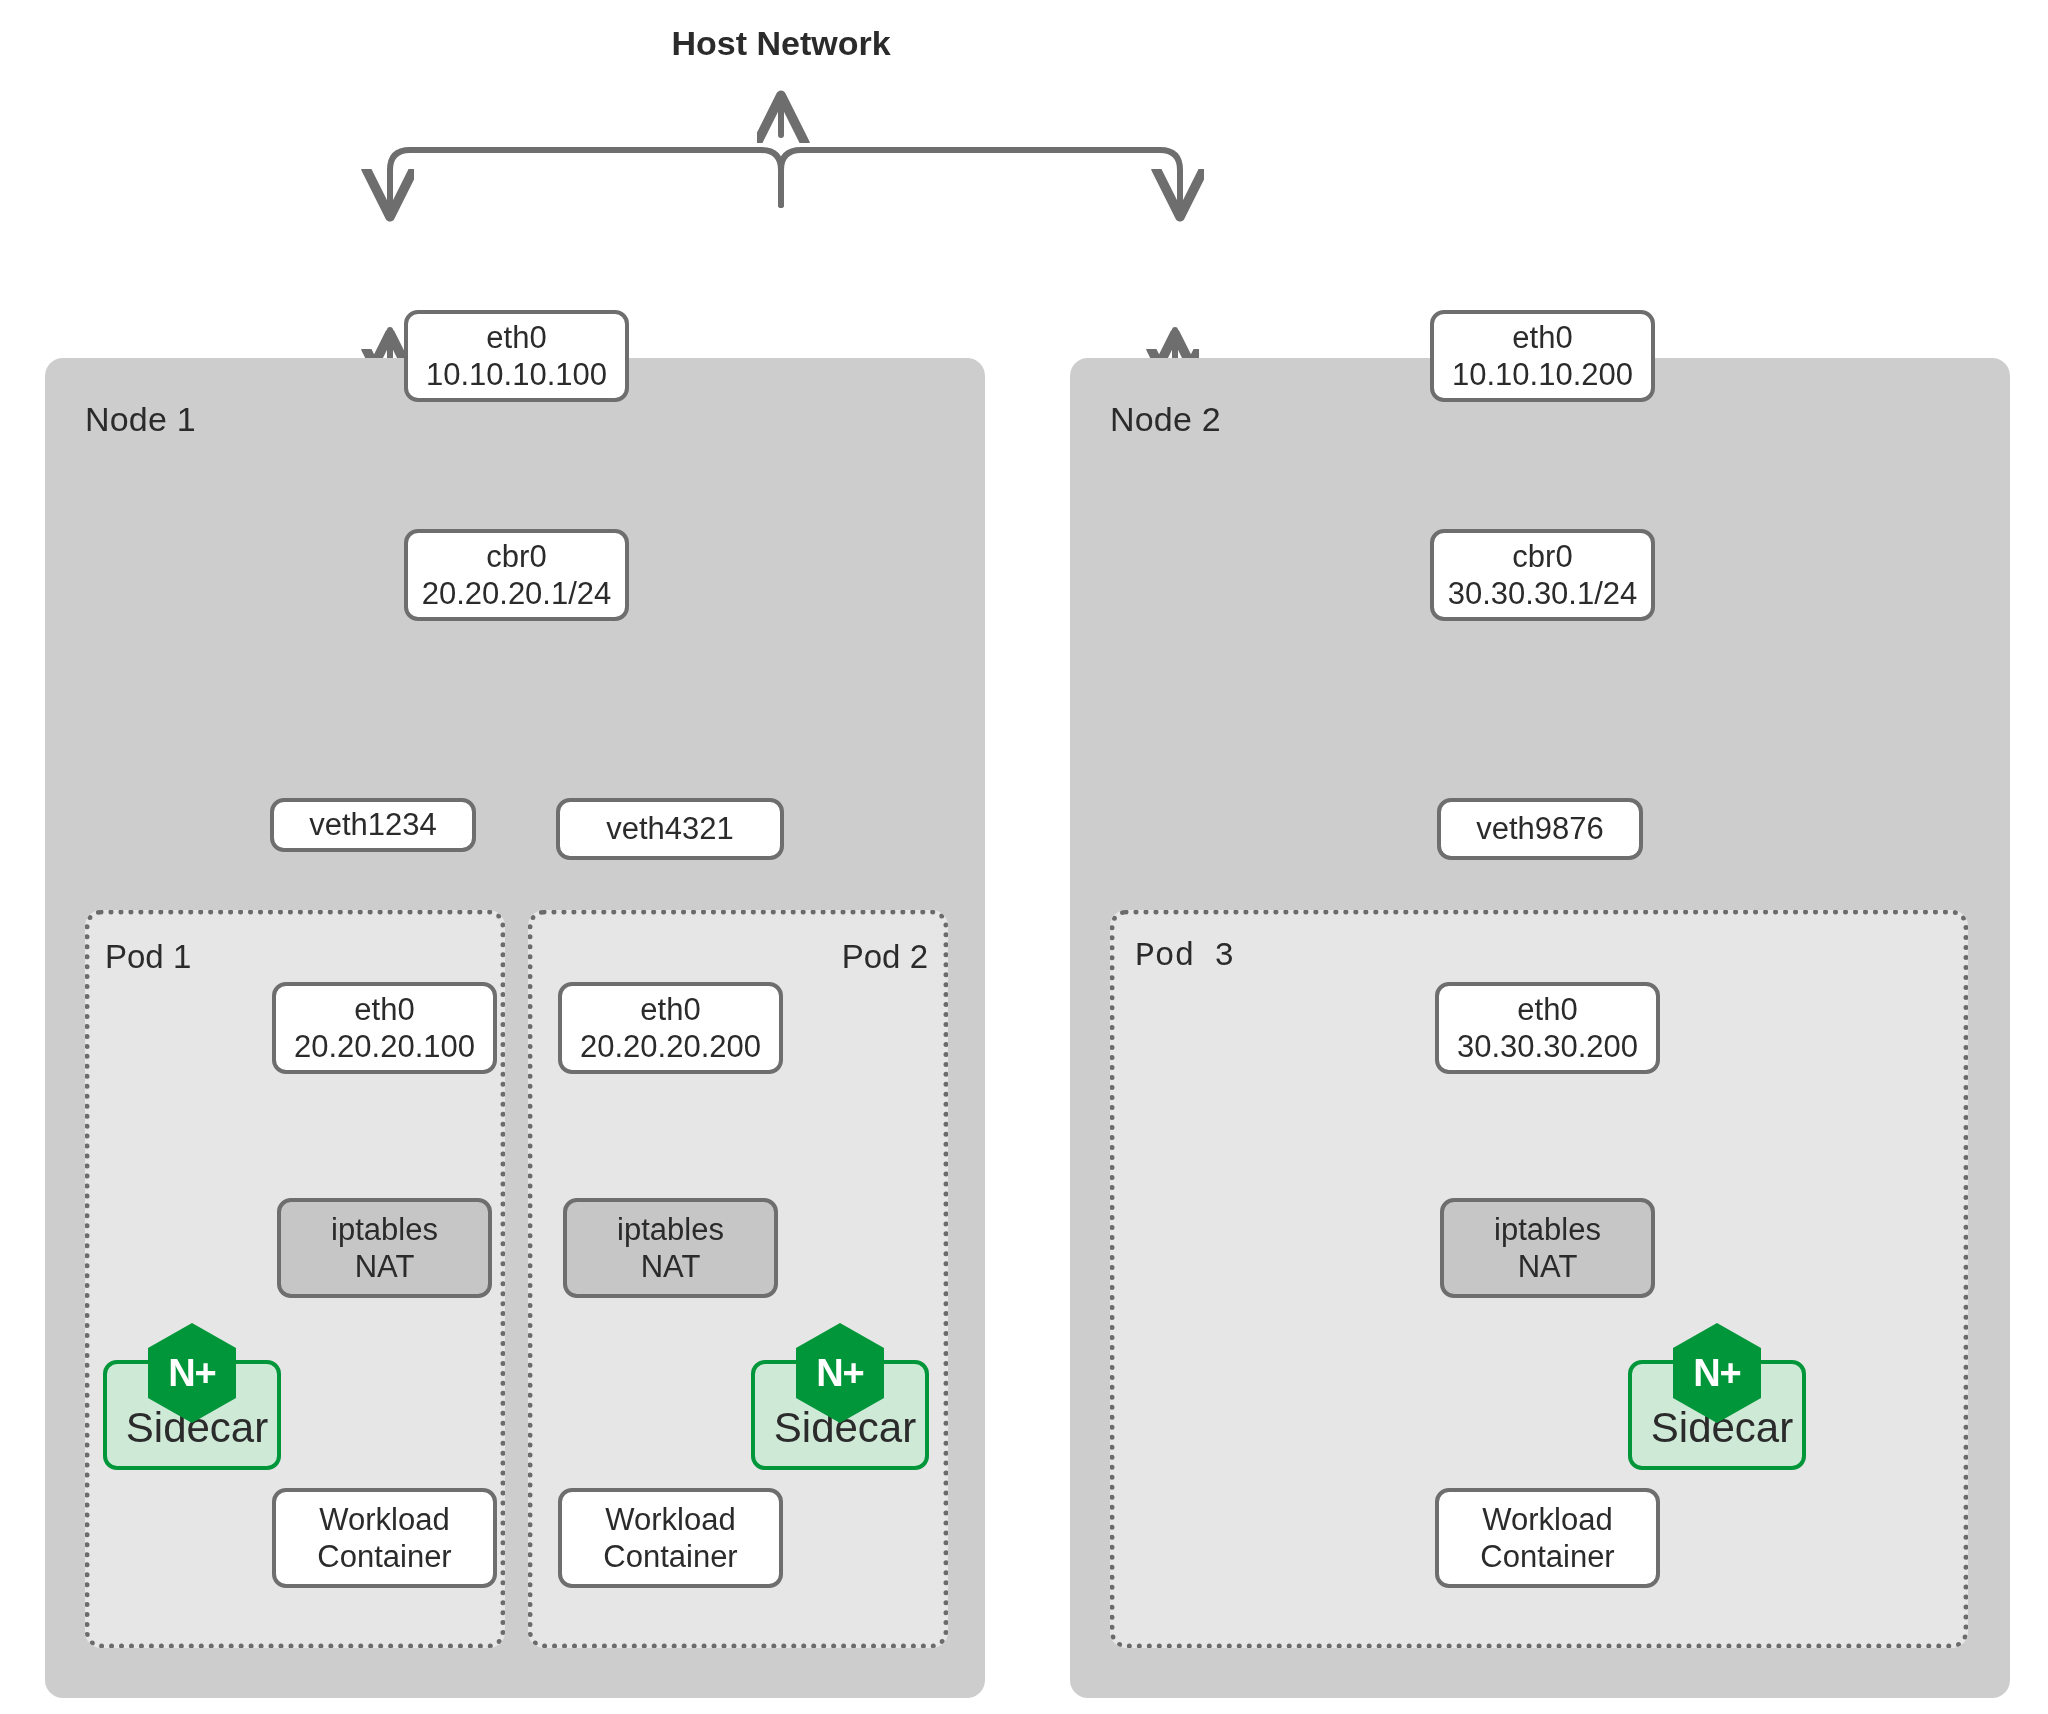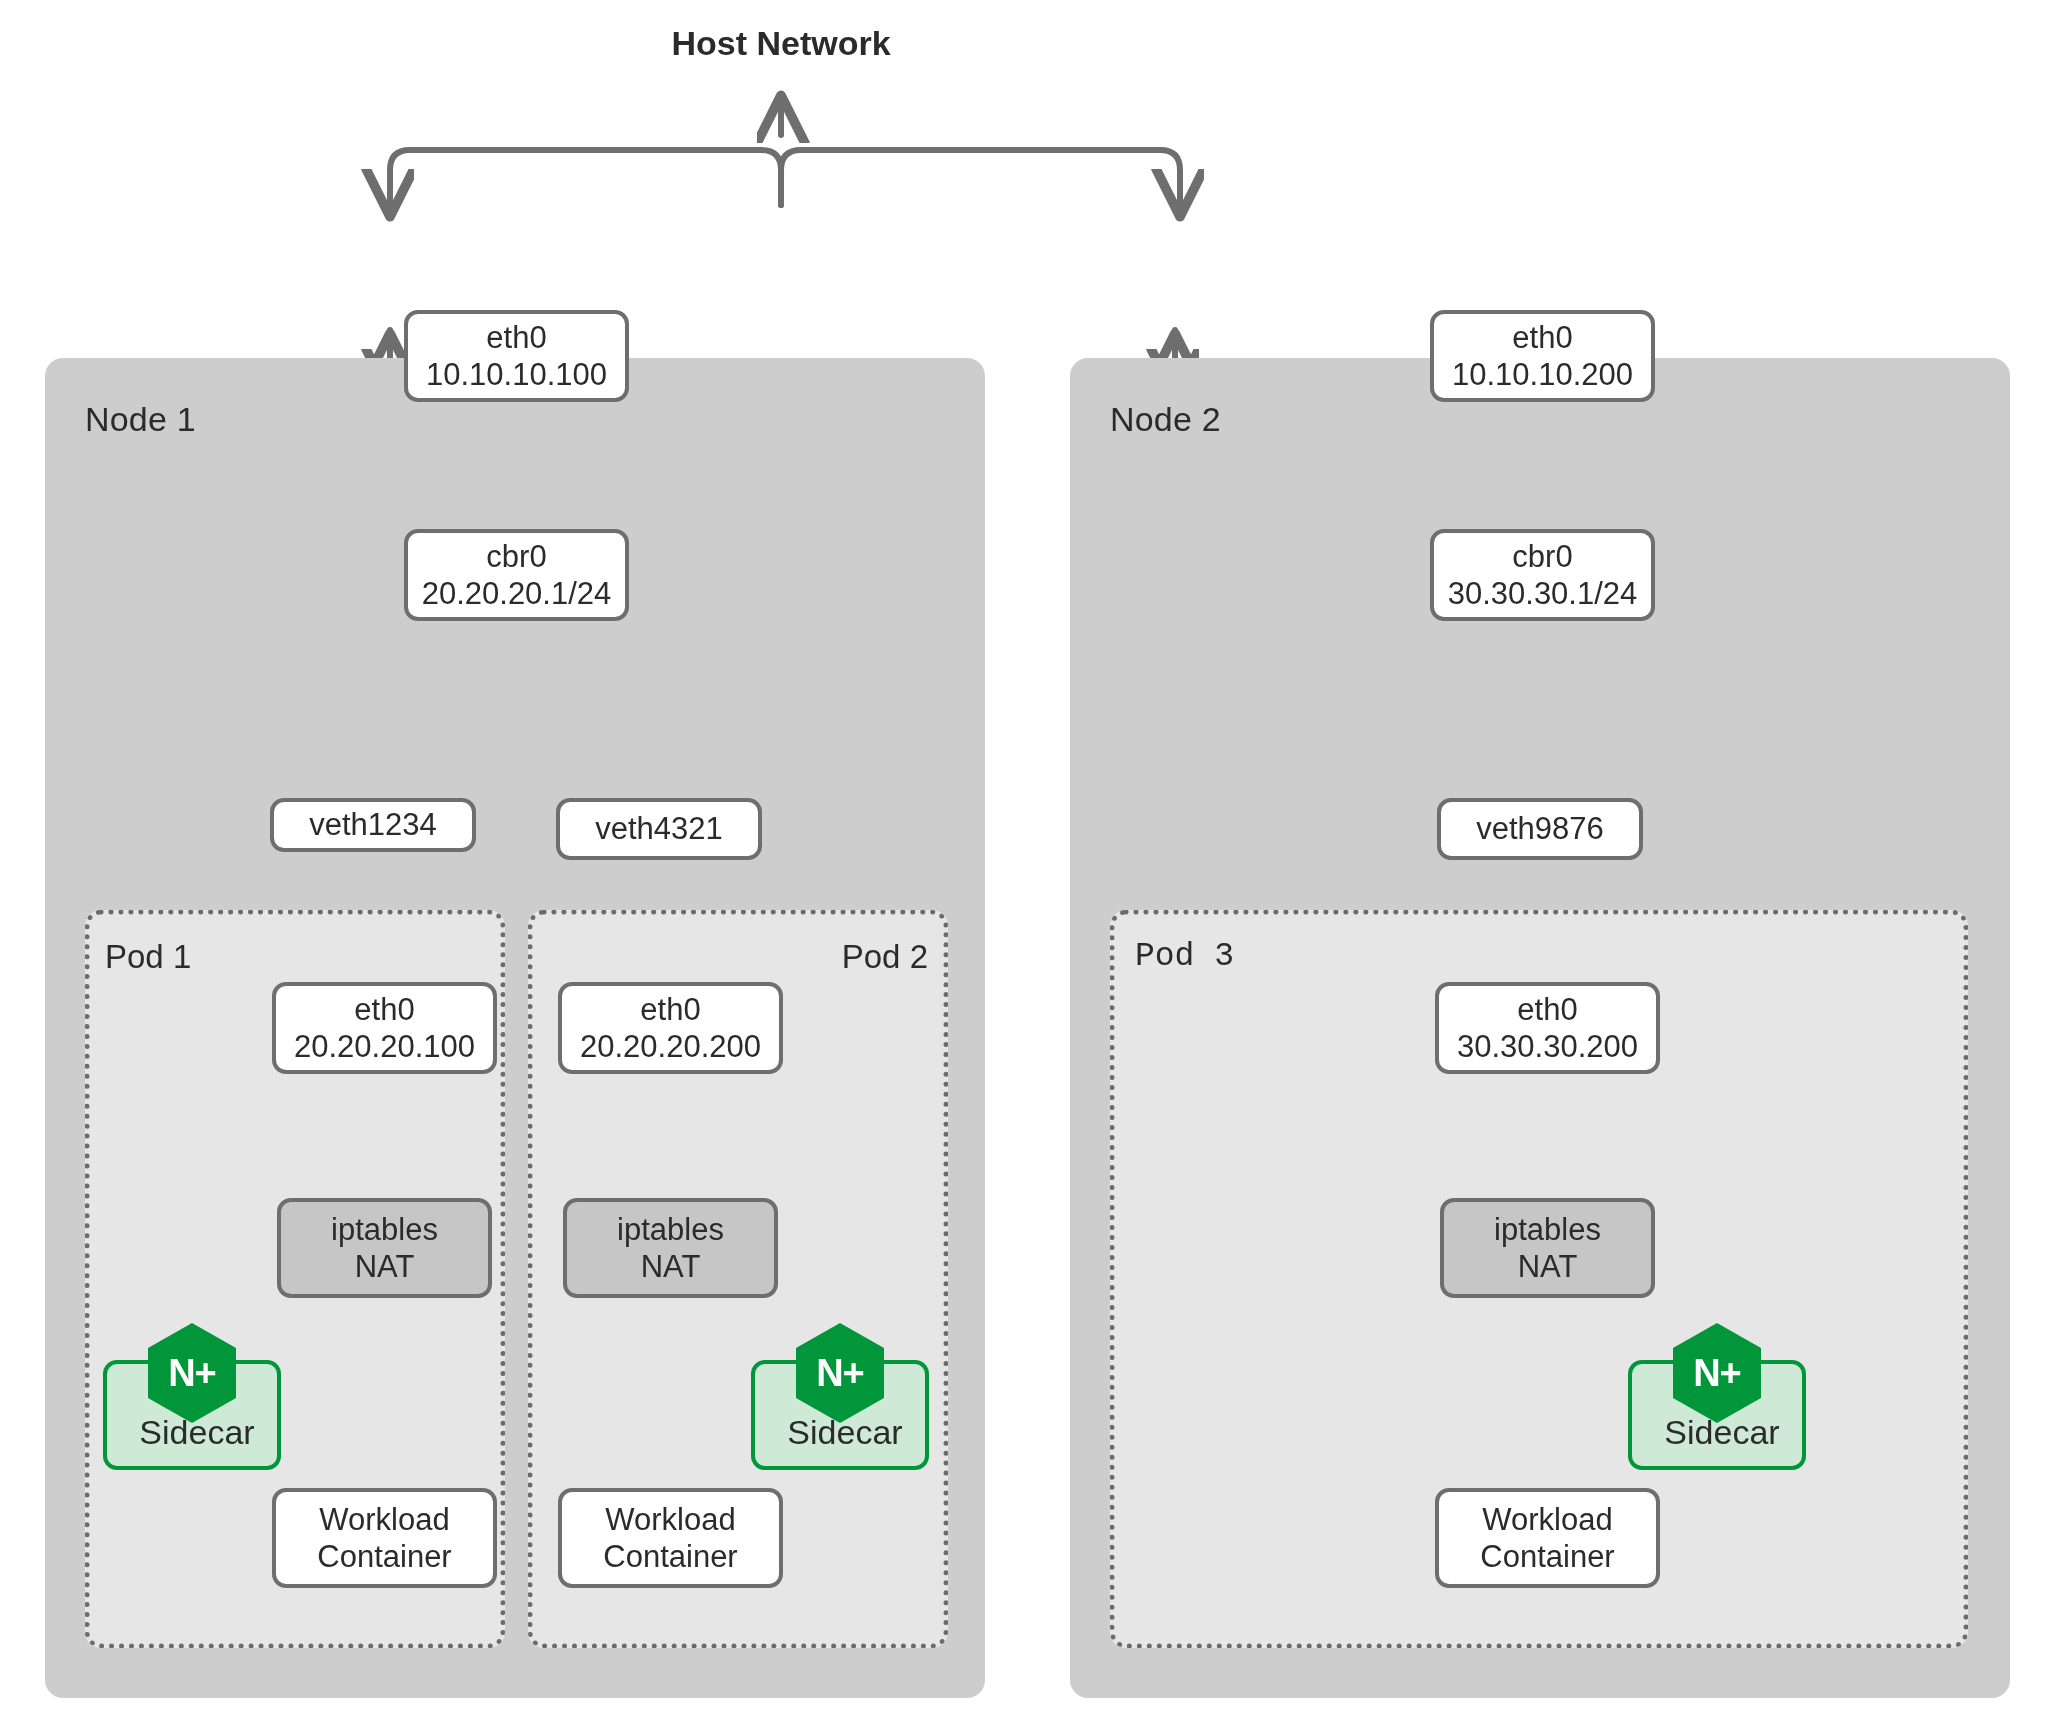--- a/index.html
+++ b/index.html
@@ -21,21 +21,21 @@
   .nbox{position:absolute;box-sizing:border-box;background:#ffffff;
         border:4px solid #6e6e6e;border-radius:14px;
         display:flex;flex-direction:column;align-items:center;justify-content:center;
         font-size:31px;line-height:1.2;color:#2b2b2b;text-align:center;}
   .nbox.gray{background:#c6c6c6;}
   .nbox span{display:block;white-space:nowrap;}
 
   .sidecar{position:absolute;box-sizing:border-box;background:#cfe9d7;
            border:4px solid #009639;border-radius:14px;
            display:flex;align-items:flex-end;justify-content:center;
-           font-size:34px;color:#2b2b2b;padding-bottom:14px;padding-left:10px;}
+           font-size:42px;color:#2b2b2b;padding-bottom:14px;padding-left:10px;}
 
   .hexwrap{position:absolute;width:88px;height:100px;}
   .hexwrap .glyph{position:absolute;left:0;top:0;width:88px;height:100px;
       display:flex;align-items:center;justify-content:center;
       font-size:38px;font-weight:bold;color:#ffffff;letter-spacing:-1px;}
 </style>
 </head>
 <body>
 
 <svg class="layer-svg" viewBox="0 0 2048 1714">
@@ -112,21 +112,21 @@
   <span>eth0</span>
   <span>10.10.10.100</span>
 </div>
 <div class="nbox" style="left:404px;top:529px;width:225px;height:92px;">
   <span>cbr0</span>
   <span>20.20.20.1/24</span>
 </div>
 <div class="nbox" style="left:270px;top:798px;width:206px;height:54px;">
   <span>veth1234</span>
 </div>
-<div class="nbox" style="left:556px;top:798px;width:206px;height:62px;">
+<div class="nbox" style="left:556px;top:798px;width:228px;height:62px;">
   <span>veth4321</span>
 </div>
 
 <div class="pod-box" style="left:85px;top:910px;width:420px;height:738px;"></div>
 <div class="pod-label" style="left:105px;top:938px;width:200px;">Pod 1</div>
 <div class="nbox" style="left:272px;top:982px;width:225px;height:92px;">
   <span>eth0</span>
   <span>20.20.20.100</span>
 </div>
 <div class="nbox gray" style="left:277px;top:1198px;width:215px;height:100px;">

